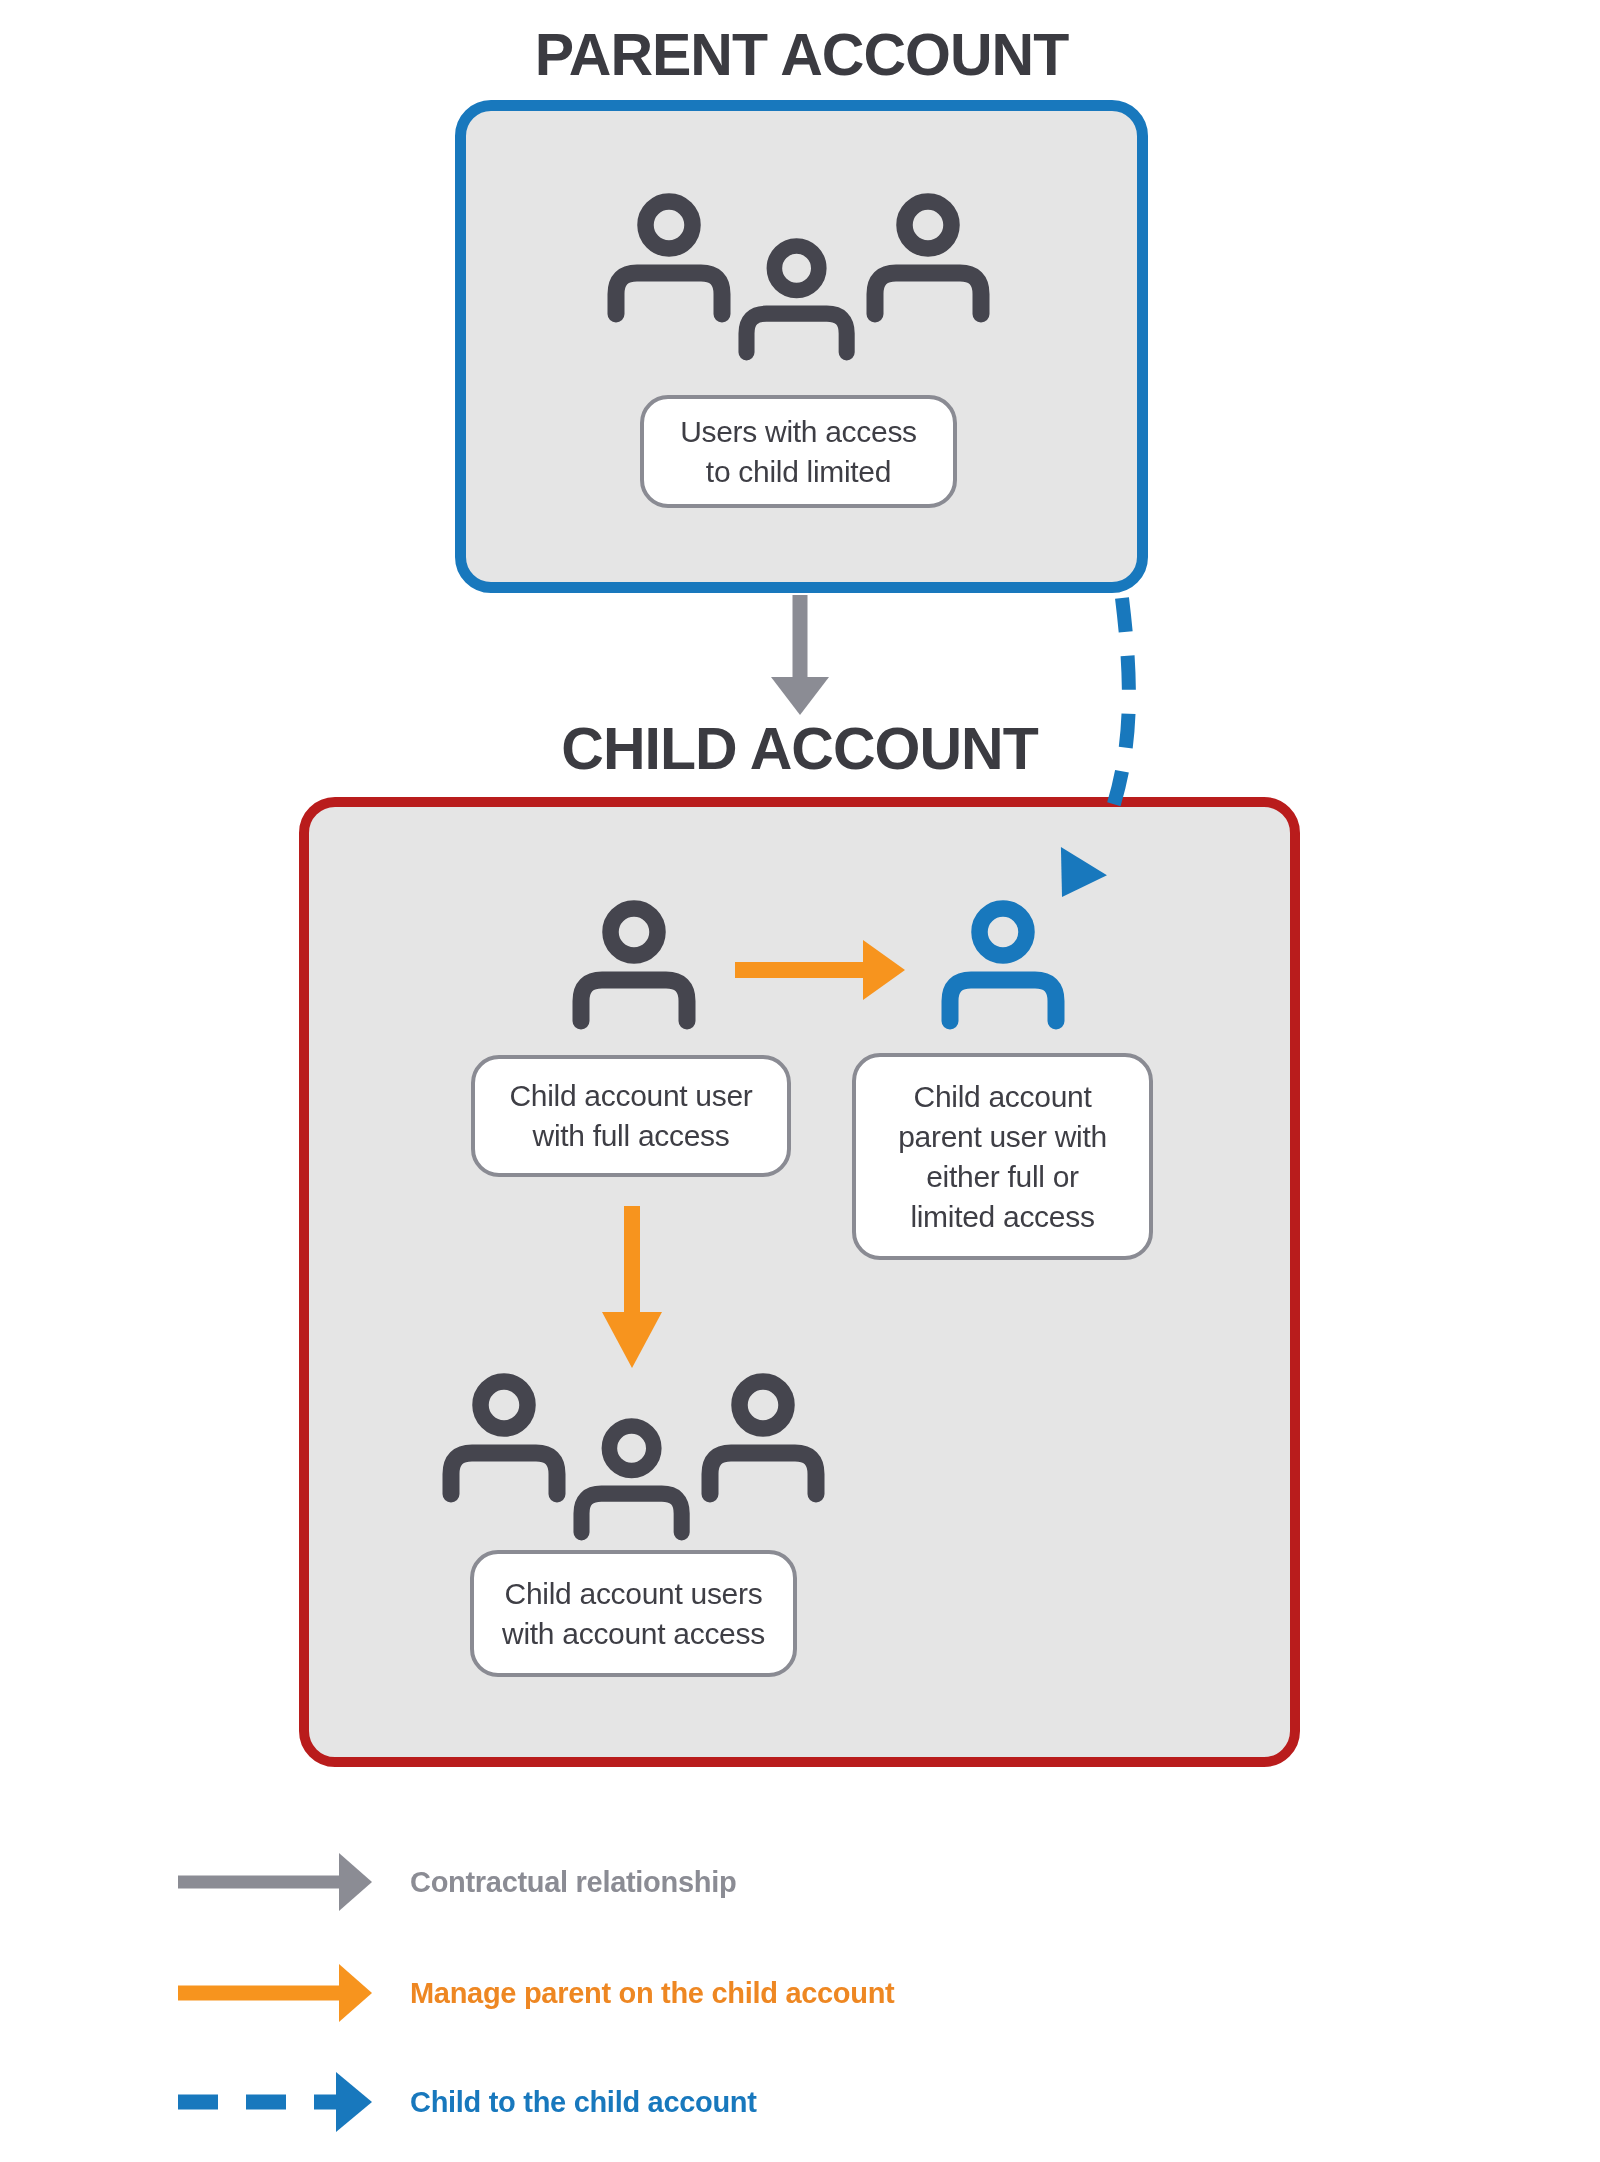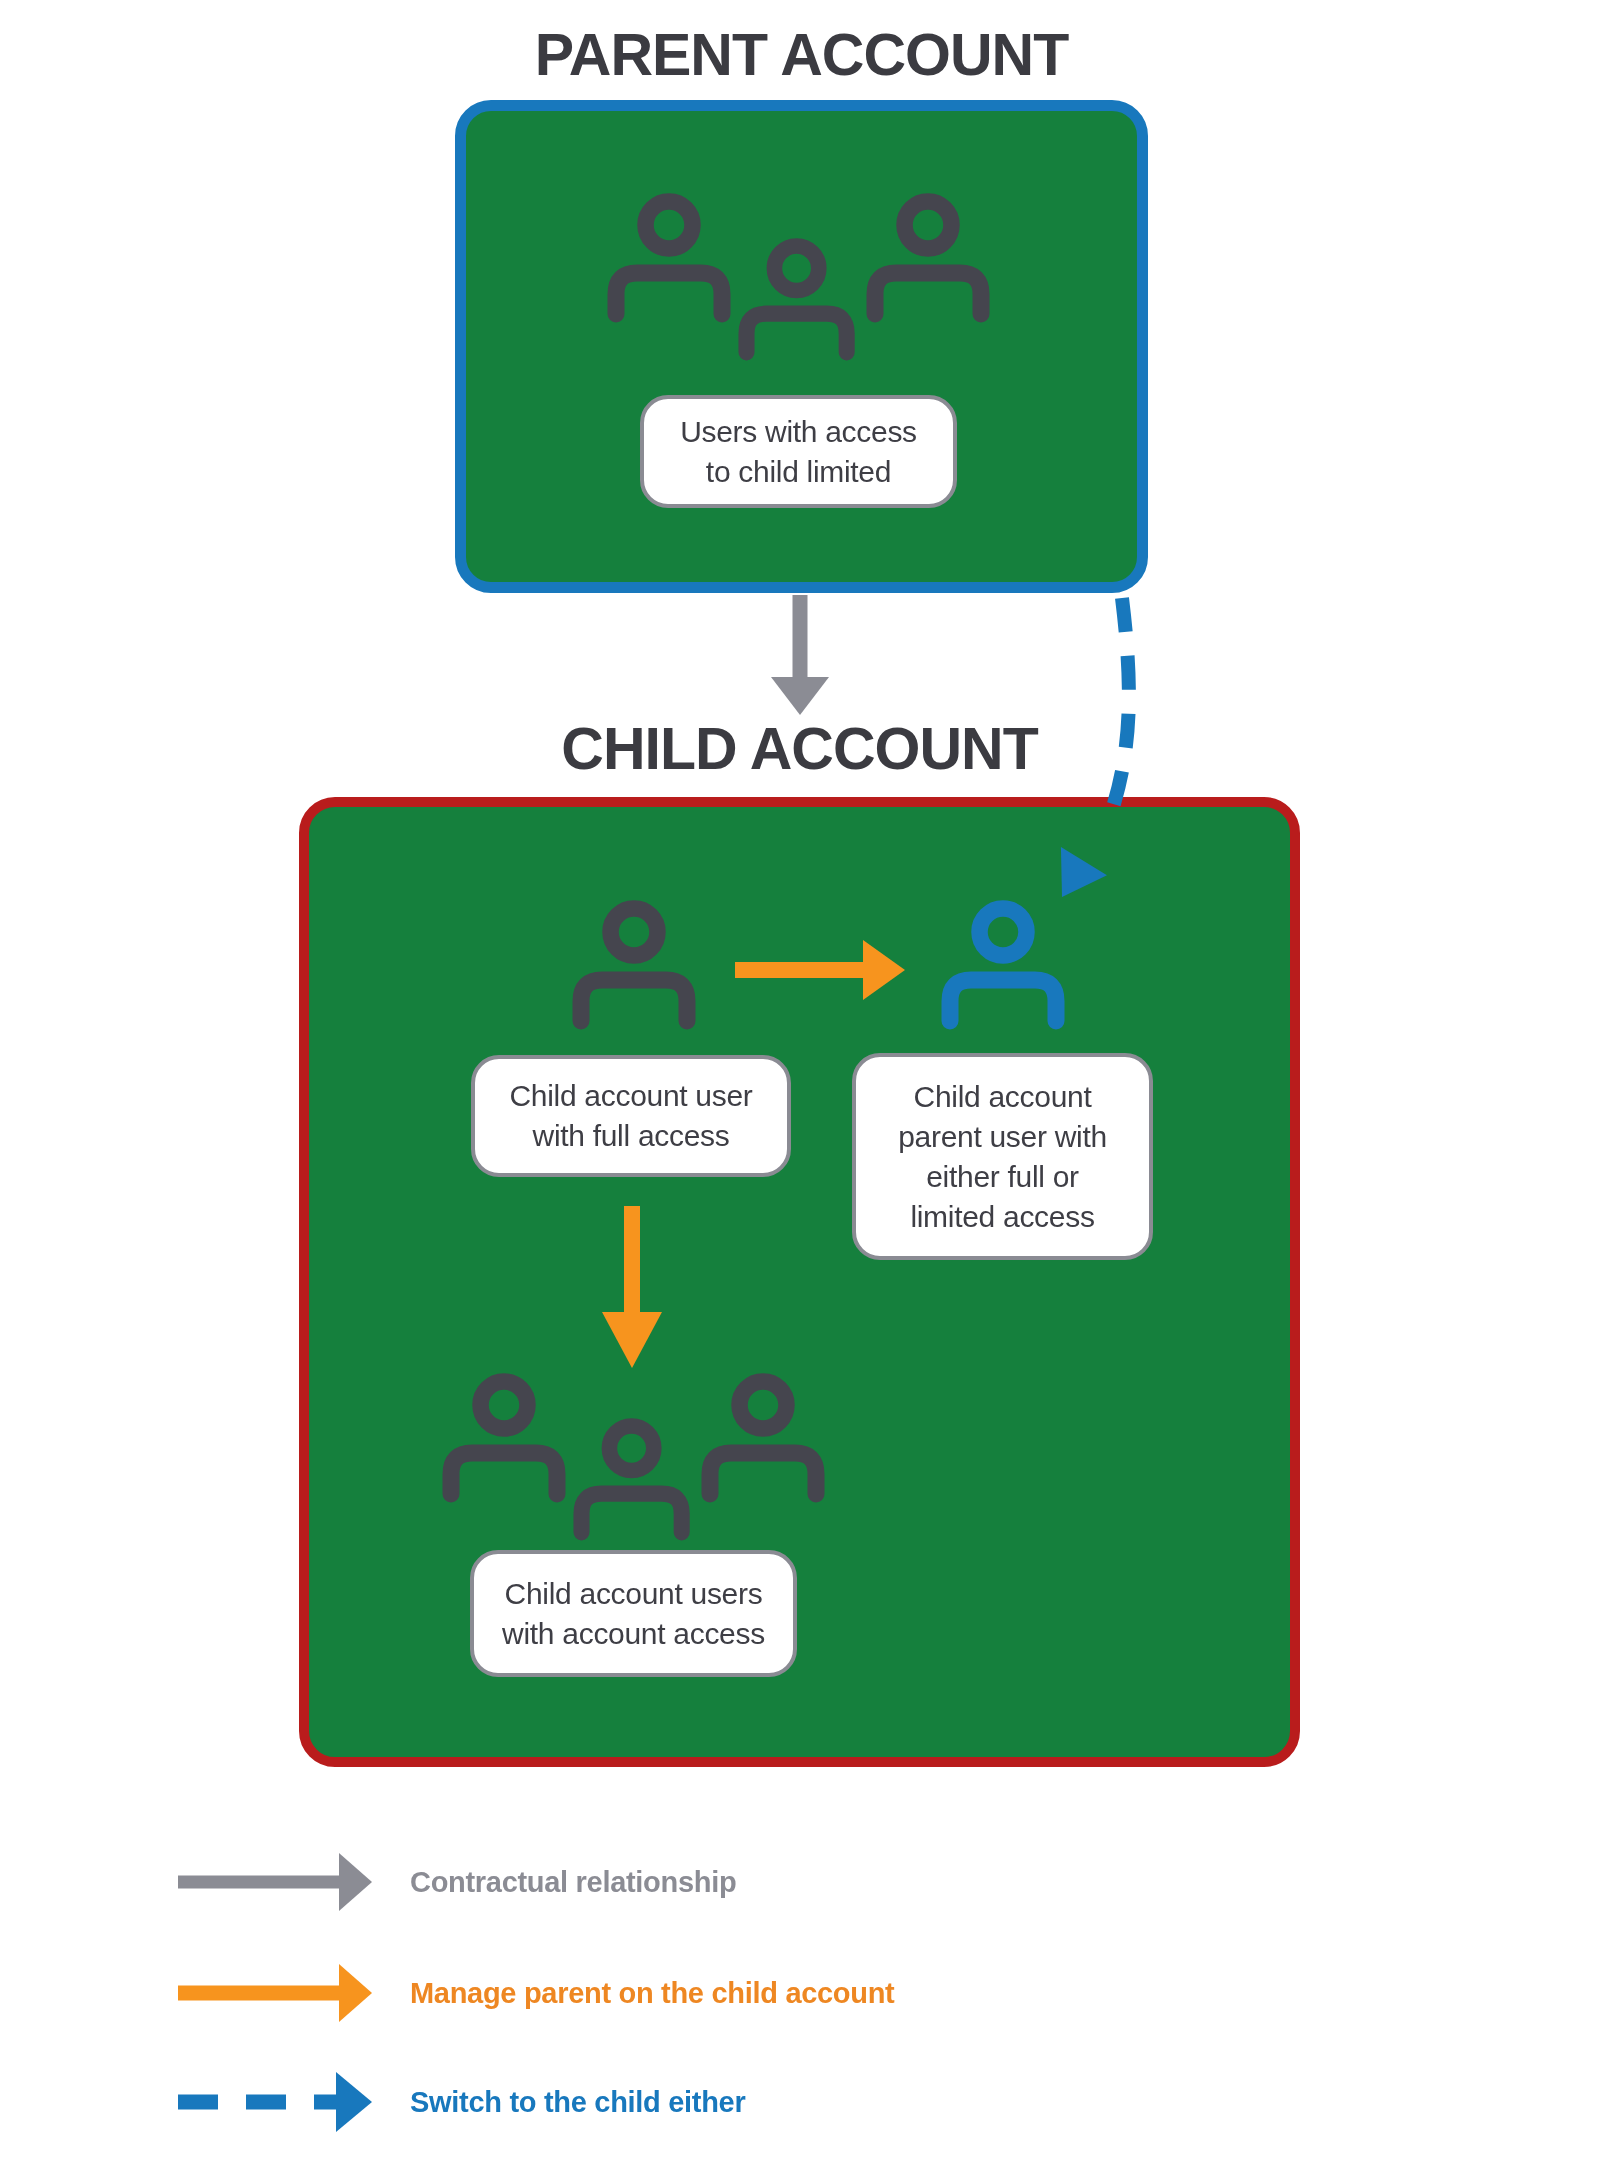--- a/index.html
+++ b/index.html
@@ -1,20 +1,20 @@
 <!DOCTYPE html>
 <html><head>
 <meta charset="utf-8">
 <style>
   html,body{margin:0;padding:0;background:#ffffff;}
   .canvas{position:relative;width:1600px;height:2162px;background:#ffffff;overflow:hidden;
           font-family:"Liberation Sans","DejaVu Sans",sans-serif;}
   .abs{position:absolute;}
   .title{font-size:59px;font-weight:700;letter-spacing:-1px;color:#3B3B41;text-align:center;line-height:46px;}
-  .big-box{position:absolute;box-sizing:border-box;border-radius:36px;background:#15803d;}
+  .big-box{position:absolute;box-sizing:border-box;border-radius:36px;background:#e5e5e5;}
   .parent-box{left:455px;top:100px;width:693px;height:493px;border:11px solid #1878BD;z-index:1;}
   .child-box{left:299px;top:797px;width:1001px;height:970px;border:10px solid #b91c1c;z-index:1;}
   .label-box{position:absolute;box-sizing:border-box;border:4px solid #8A8B93;border-radius:28px;background:#ffffff;
              display:flex;flex-direction:column;justify-content:center;align-items:center;text-align:center;
              color:#3E3E45;font-size:30px;line-height:40px;letter-spacing:-0.3px;z-index:2;}
   .label-box span{display:block;white-space:nowrap;}
   .icon-svg{position:absolute;z-index:2;}
   .arrow-svg{position:absolute;z-index:3;}
   .dashed-curve{position:absolute;left:1020px;top:590px;z-index:4;}
   .person-gray{color:#45454E;}
@@ -136,16 +136,16 @@
       <polygon points="163,3 163,61 196,32" fill="#F7941E"></polygon>
     </svg>
     <span class="legend-text legend-orange">Manage parent on the child account</span>
   </div>
 
   <div class="legend-row" style="top:2070px;">
     <svg width="198" height="64" viewBox="0 0 198 64">
       <line x1="2" y1="32" x2="160" y2="32" stroke="#1878BD" stroke-width="15" stroke-dasharray="40 28"></line>
       <polygon points="160,2 160,62 196,32" fill="#1878BD"></polygon>
     </svg>
-    <span class="legend-text legend-blue">Switch to the child either</span>
+    <span class="legend-text legend-blue">Child to the child account</span>
   </div>
 
 </div>
 
 </body></html>

